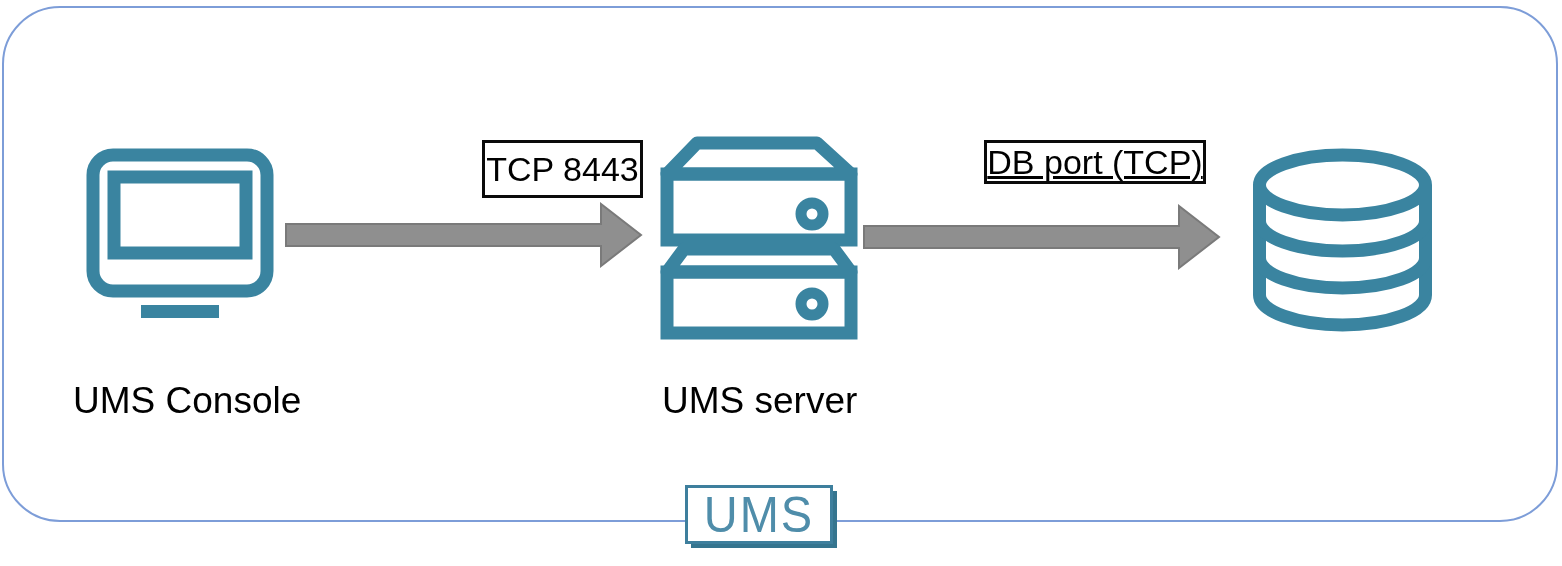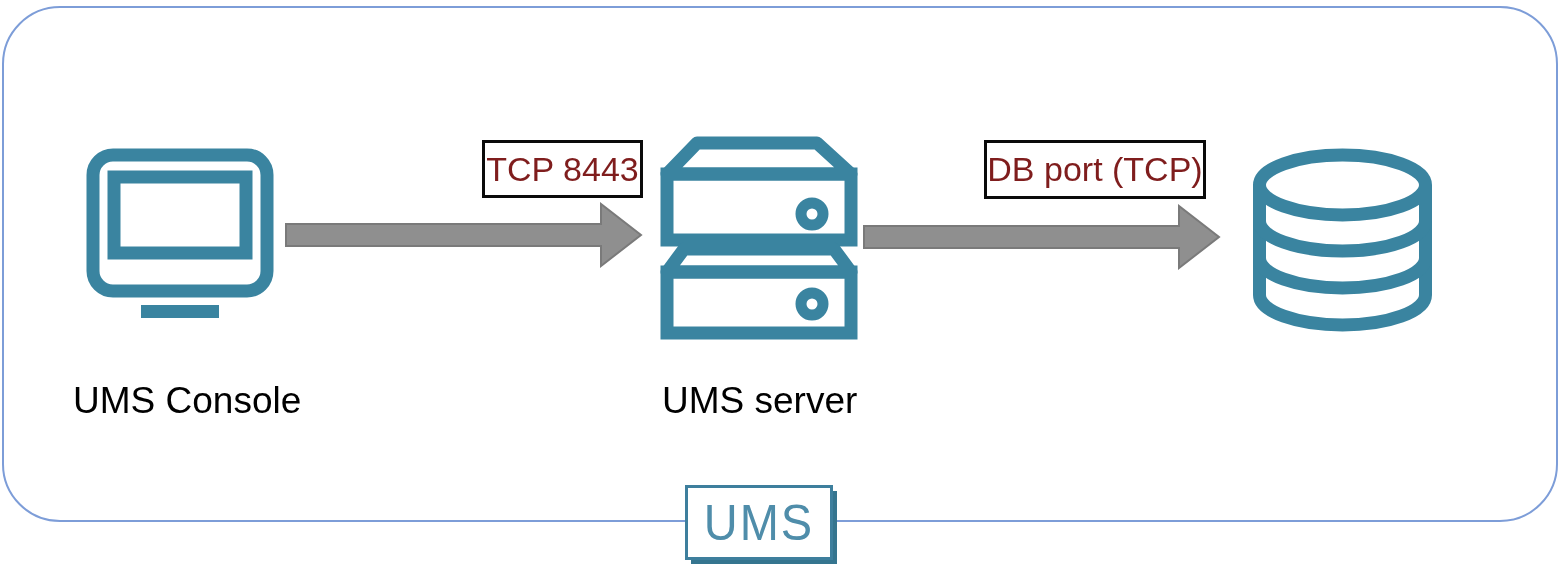--- a/index.html
+++ b/index.html
@@ -40,38 +40,38 @@
   .label-db      { left: 1270px; top: 384px; }
 
   .port-box {
     position: absolute;
     background: #ffffff;
     border: 3px solid #0a0a0a;
     display: flex;
     align-items: center;
     justify-content: center;
     font-size: 34px;
-    color: #7f1d1d;
+    color: #000000;
     white-space: nowrap;
     box-sizing: border-box;
     z-index: 3;
   }
   .port-box-1 { left: 482px; top: 140px; width: 161px; height: 58px; }
-  .port-box-2 { left: 984px; top: 140px; width: 222px; height: 59px; }
+  .port-box-2 { left: 984px; top: 140px; width: 222px; height: 44px; text-decoration: underline; }
 
   .arrow { position: absolute; z-index: 1; }
   .arrow-1 { left: 285px; top: 202px; }
   .arrow-2 { left: 863px; top: 204px; }
 
   .ums-badge {
     position: absolute;
     left: 685px;
     top: 485px;
     width: 148px;
-    height: 75px;
+    height: 59px;
     background: #ffffff;
     border: 3px solid #3e7f9d;
     box-shadow: 5px 5px 0 -1px #35758f;
     box-sizing: border-box;
     display: flex;
     align-items: center;
     justify-content: center;
     z-index: 2;
   }
   .ums-badge .logo-text {

